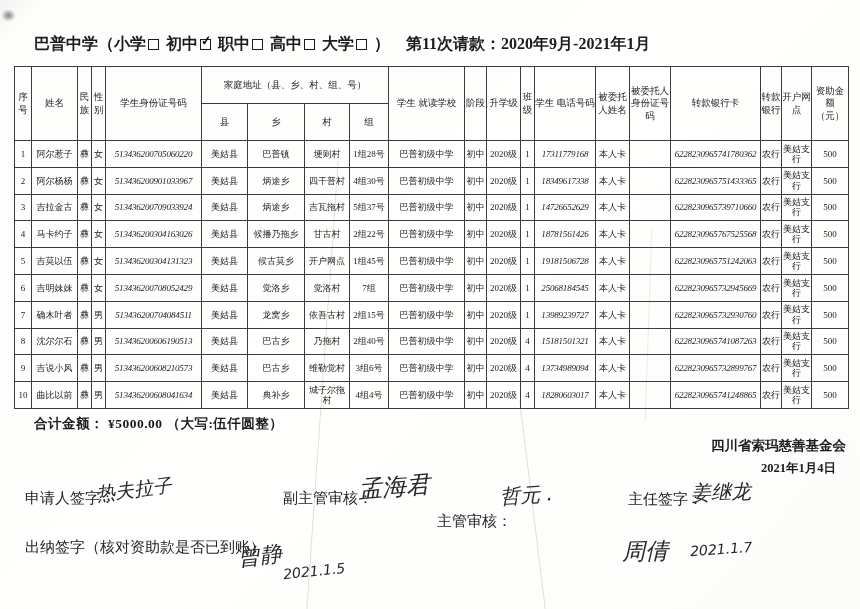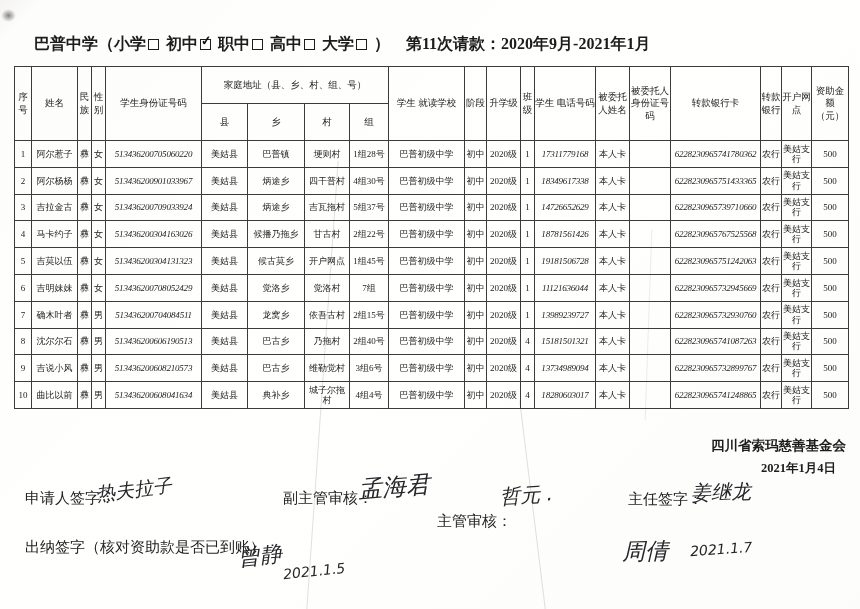--- a/index.html
+++ b/index.html
@@ -257,21 +257,21 @@
           <td>女</td>
           <td class="num">513436200708052429</td>
           <td>美姑县</td>
           <td>觉洛乡</td>
           <td>觉洛村</td>
           <td>7组</td>
           <td>巴普初级中学</td>
           <td>初中</td>
           <td>2020级</td>
           <td>1</td>
-          <td class="num">11121636044</td>
+          <td class="num">25068184545</td>
           <td>本人卡</td>
           <td></td>
           <td class="num">6228230965732945669</td>
           <td>农行</td>
           <td>美姑支行</td>
           <td>500</td>
         </tr>
         <tr>
           <td>7</td>
           <td>确木叶者</td>
@@ -356,20 +356,21 @@
           <td>本人卡</td>
           <td></td>
           <td class="num">6228230965741248865</td>
           <td>农行</td>
           <td>美姑支行</td>
           <td>500</td>
         </tr>
       </tbody>
   </table>
 
+  <div class="totals">合计金额： ¥5000.00 （大写:伍仟圆整）</div>
 
   <div class="foundation">四川省索玛慈善基金会</div>
   <div class="fdate">2021年1月4日</div>
 
   <div class="siglabel" style="left:25px; top:489px;">申请人签字：</div>
   <div class="hand" style="left:96px; top:477px; font-size:19px; transform:rotate(-7deg);">热夫拉子</div>
 
   <div class="siglabel" style="left:283px; top:489px;">副主管审核：</div>
   <div class="hand" style="left:358px; top:471px; font-size:24px; transform:rotate(-5deg);">孟海君</div>
 

